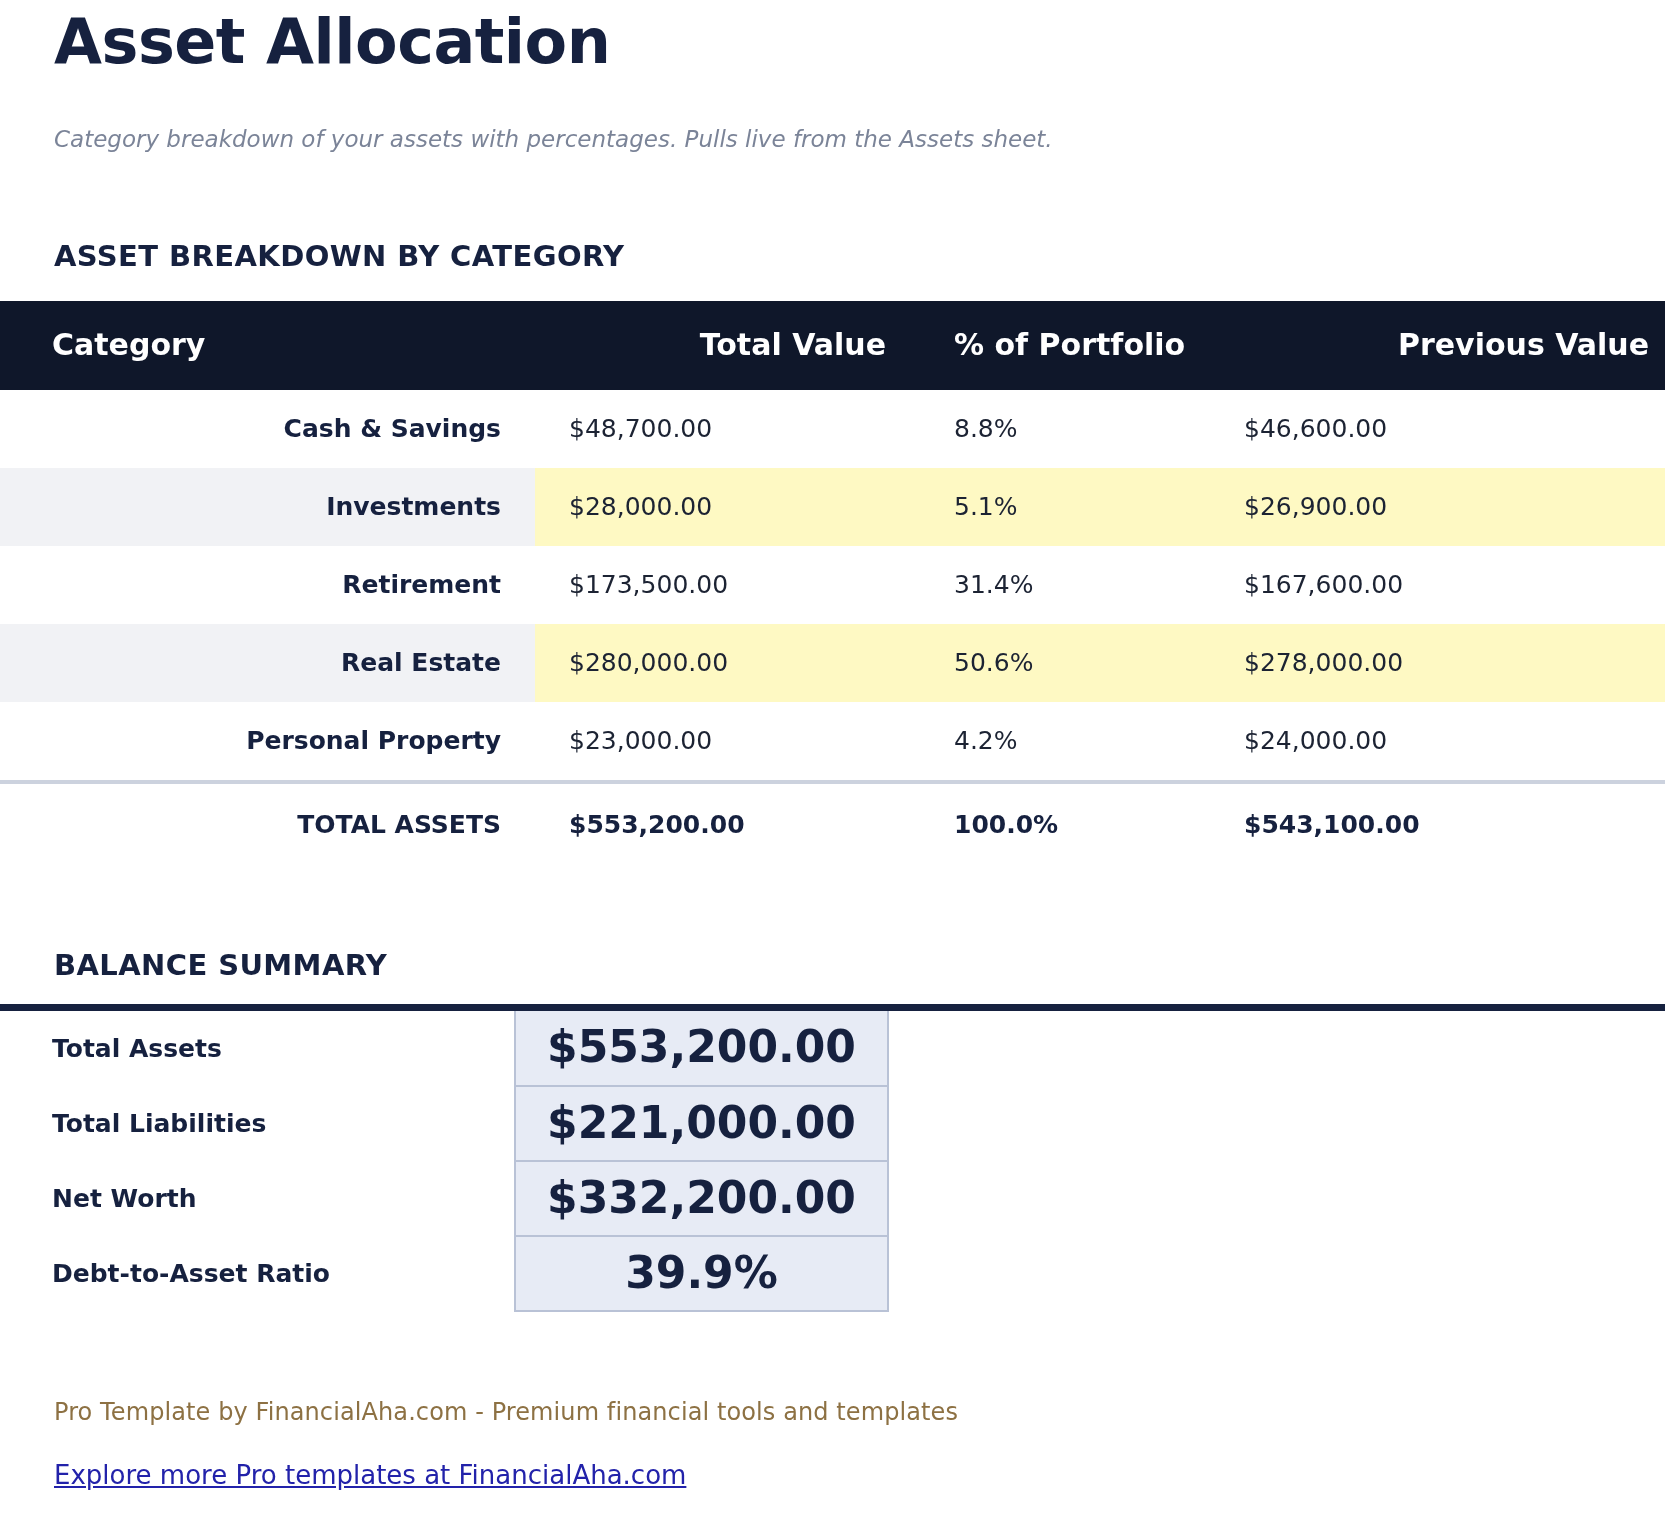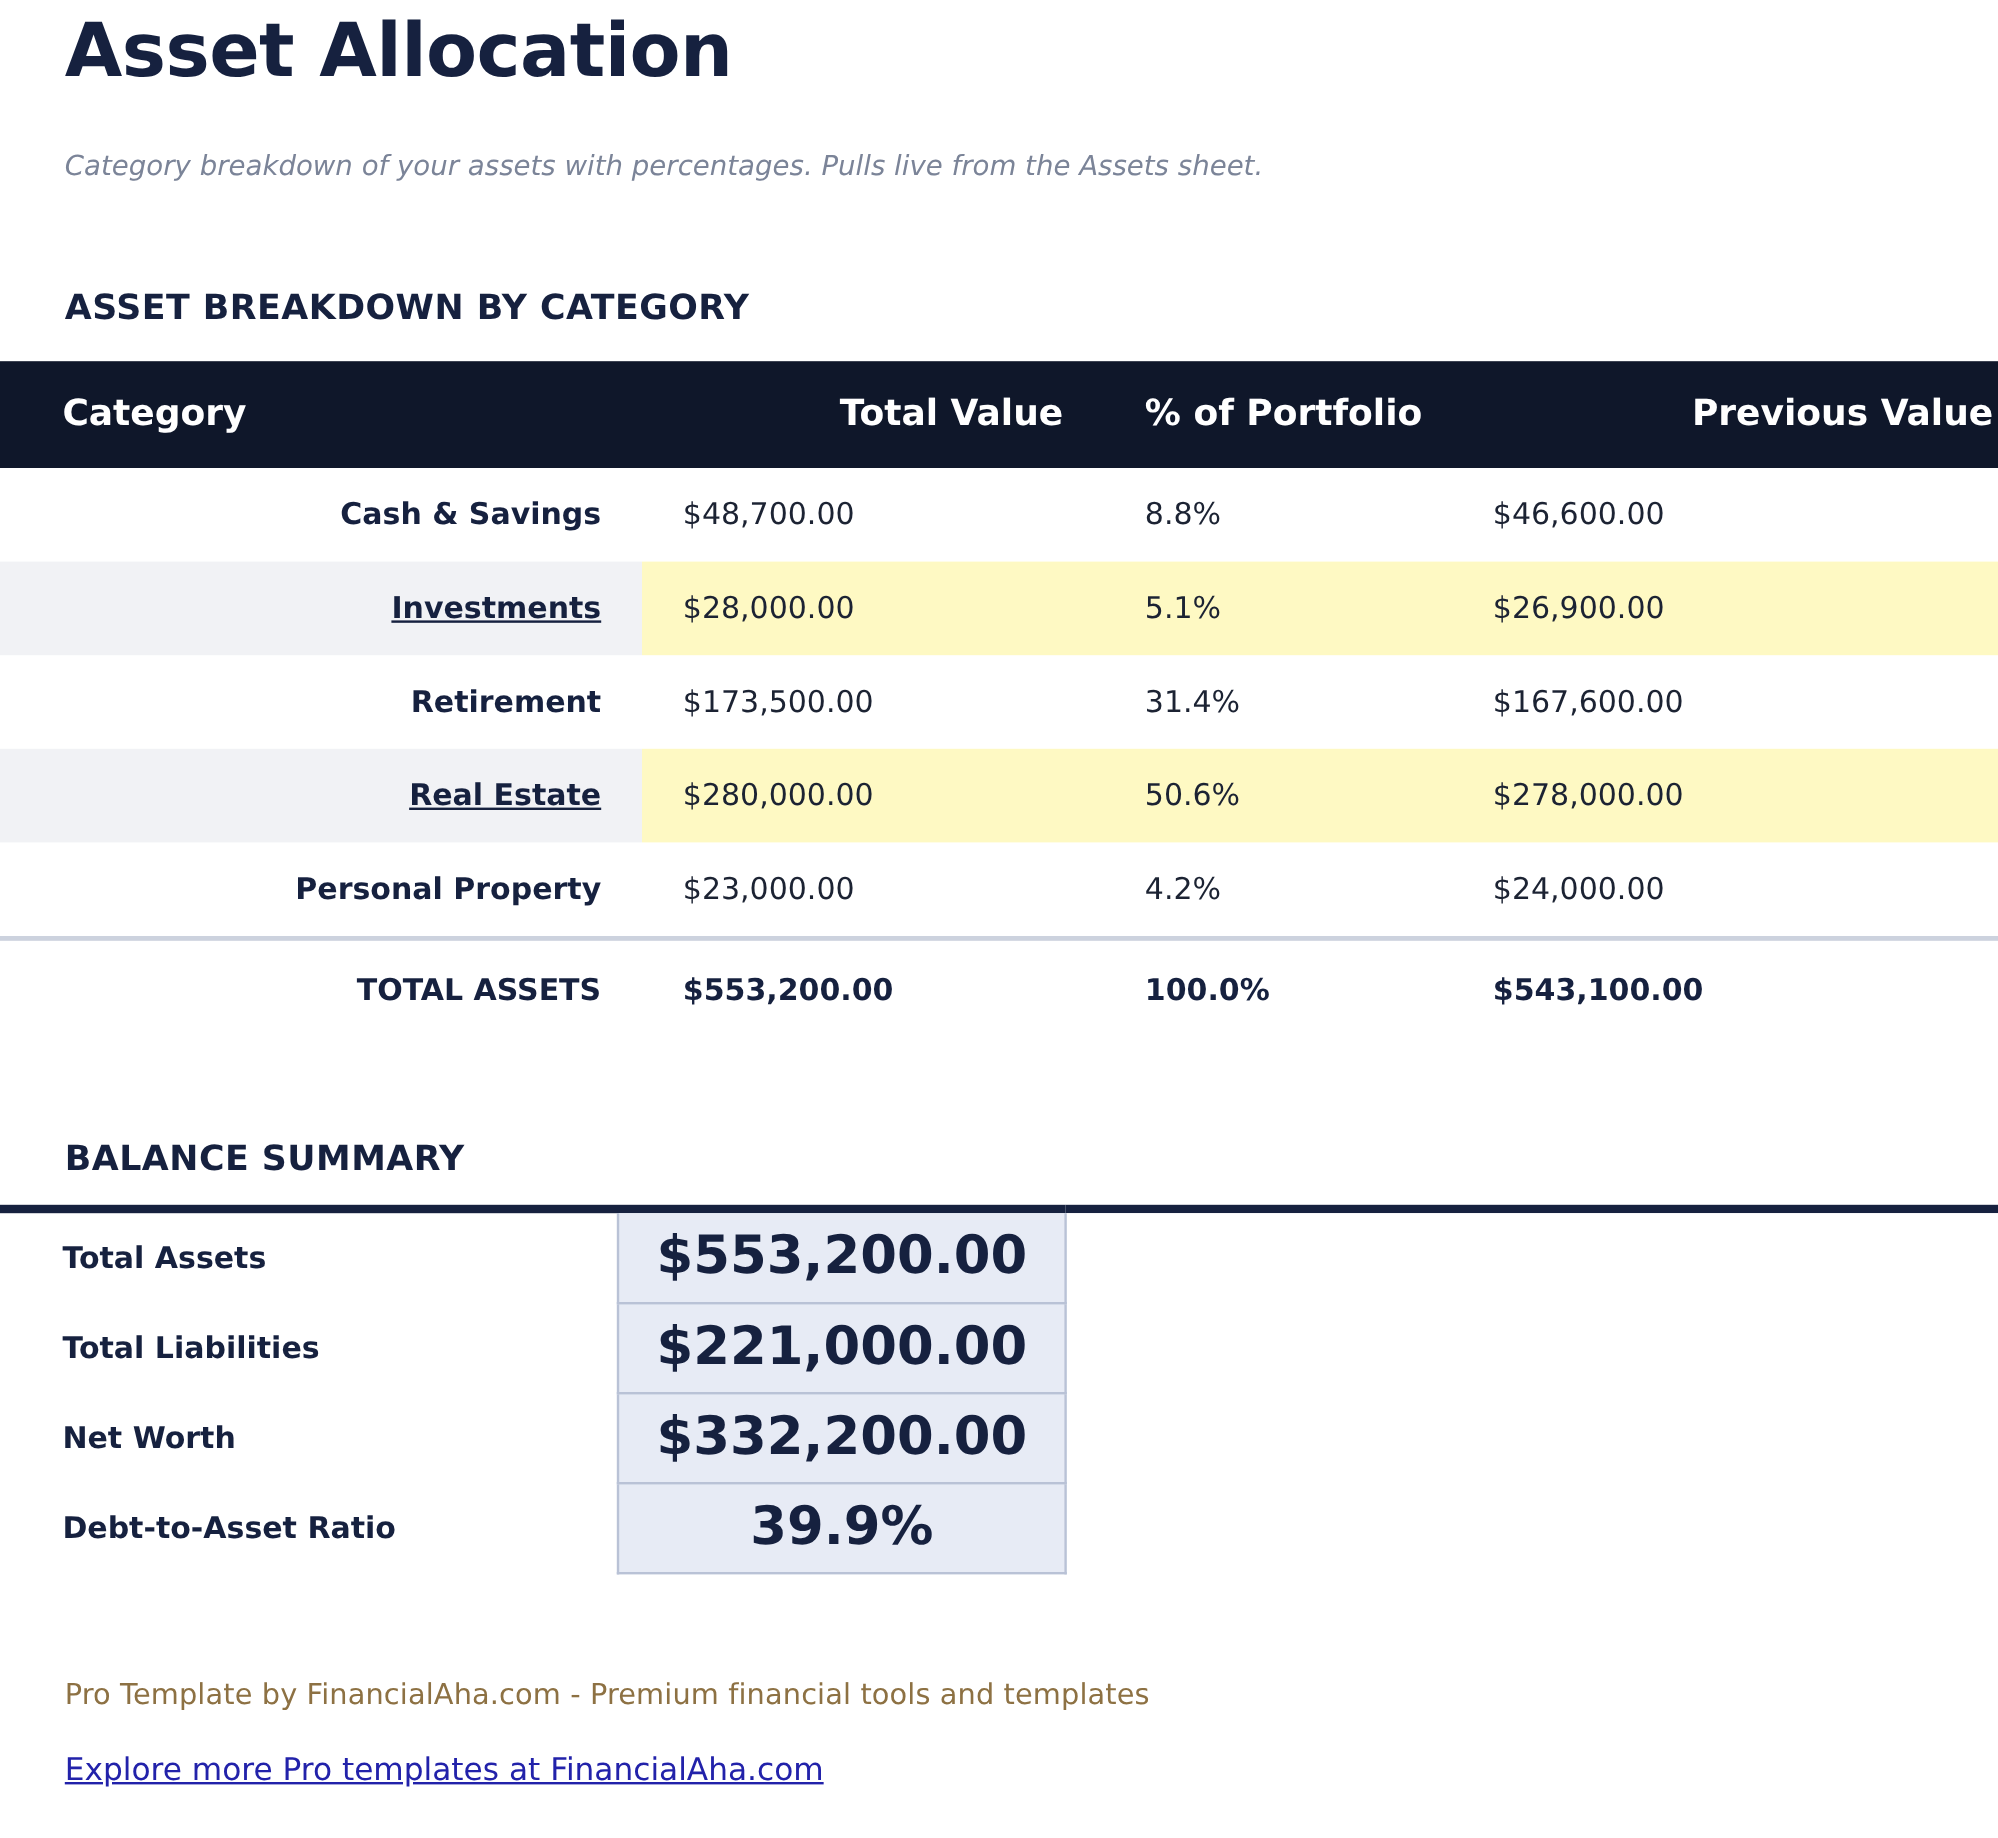--- a/index.html
+++ b/index.html
@@ -67,38 +67,38 @@
     font-weight: 700;
     font-size: 30px;
     padding: 26px 34px 28px 34px;
     text-align: right;
     white-space: nowrap;
   }
   table.breakdown thead th.left {
     text-align: left;
     padding-left: 52px;
   }
-  table.breakdown thead th.last { padding-right: 4px; }
+  table.breakdown thead th.last { padding-right: 16px; }
 
   table.breakdown tbody td {
     padding: 24px 34px 25px 34px;
     text-align: left;
     color: #1c2333;
     white-space: nowrap;
   }
   table.breakdown tbody td.left {
     text-align: right;
     padding-left: 52px;
     font-weight: 700;
     color: #16213f;
   }
   table.breakdown tbody td.last { padding-right: 0px; }
 
   table.breakdown tbody tr.alt td { background: #fef9c3; }
-  table.breakdown tbody tr.alt td.left { background: #f1f2f5; text-decoration: underline; }
+  table.breakdown tbody tr.alt td.left { background: #f1f2f5; }
 
   table.breakdown tbody tr.total-row td {
     border-top: 4px solid #ccd2de;
     font-weight: 700;
     color: #16213f;
     padding-top: 26px;
   }
 
   
   .summary-wrap { margin-top: 22px; }

